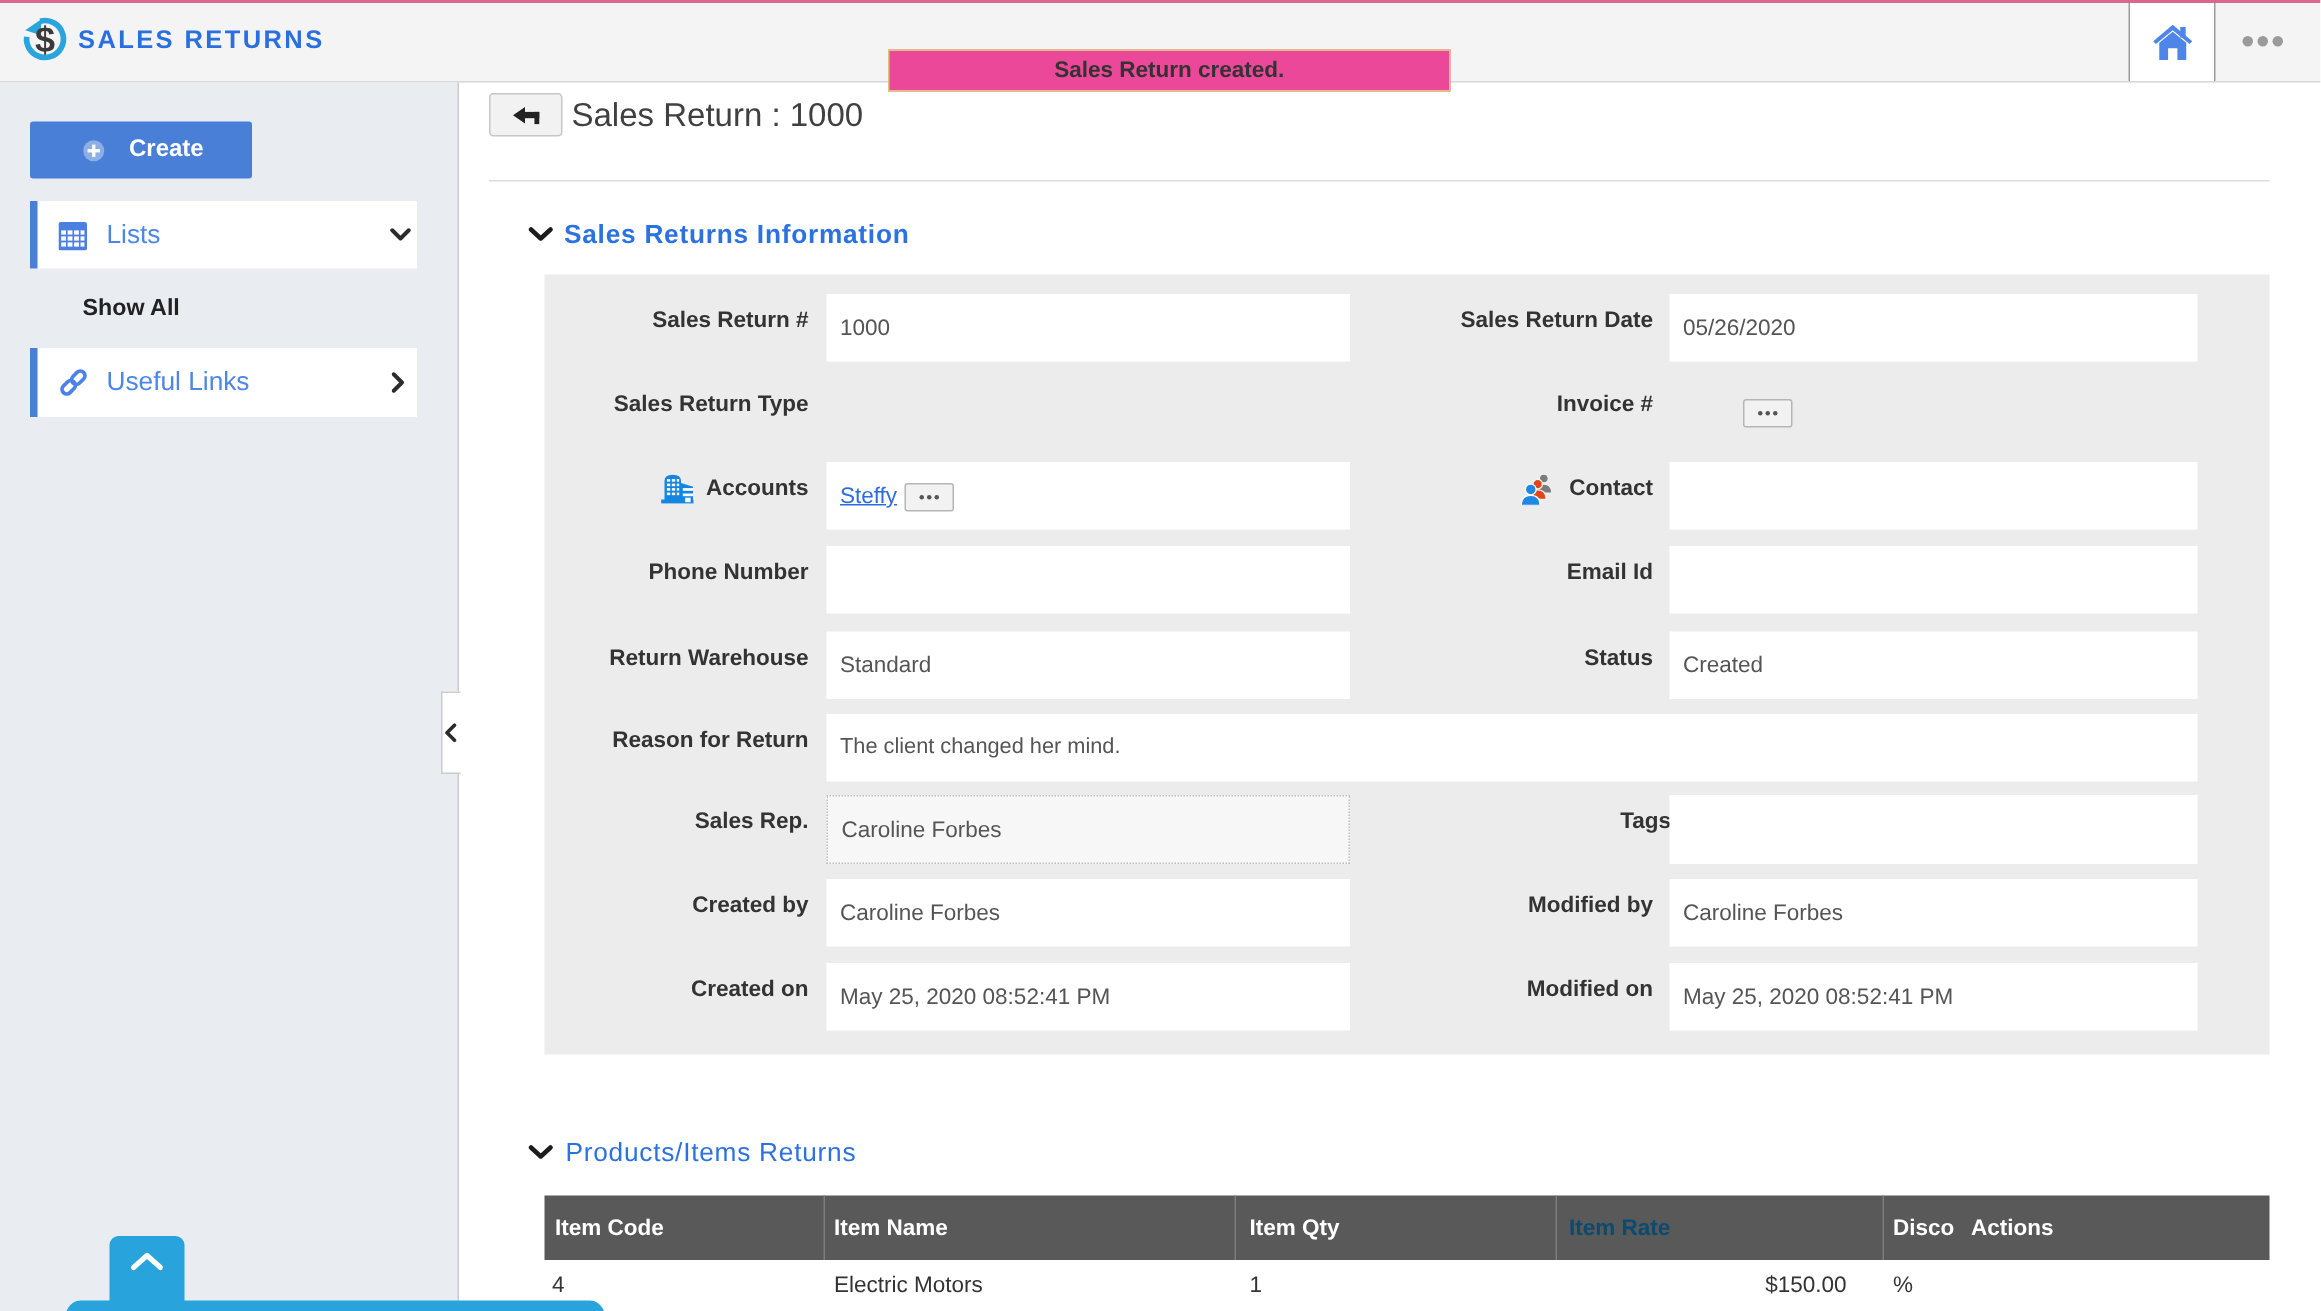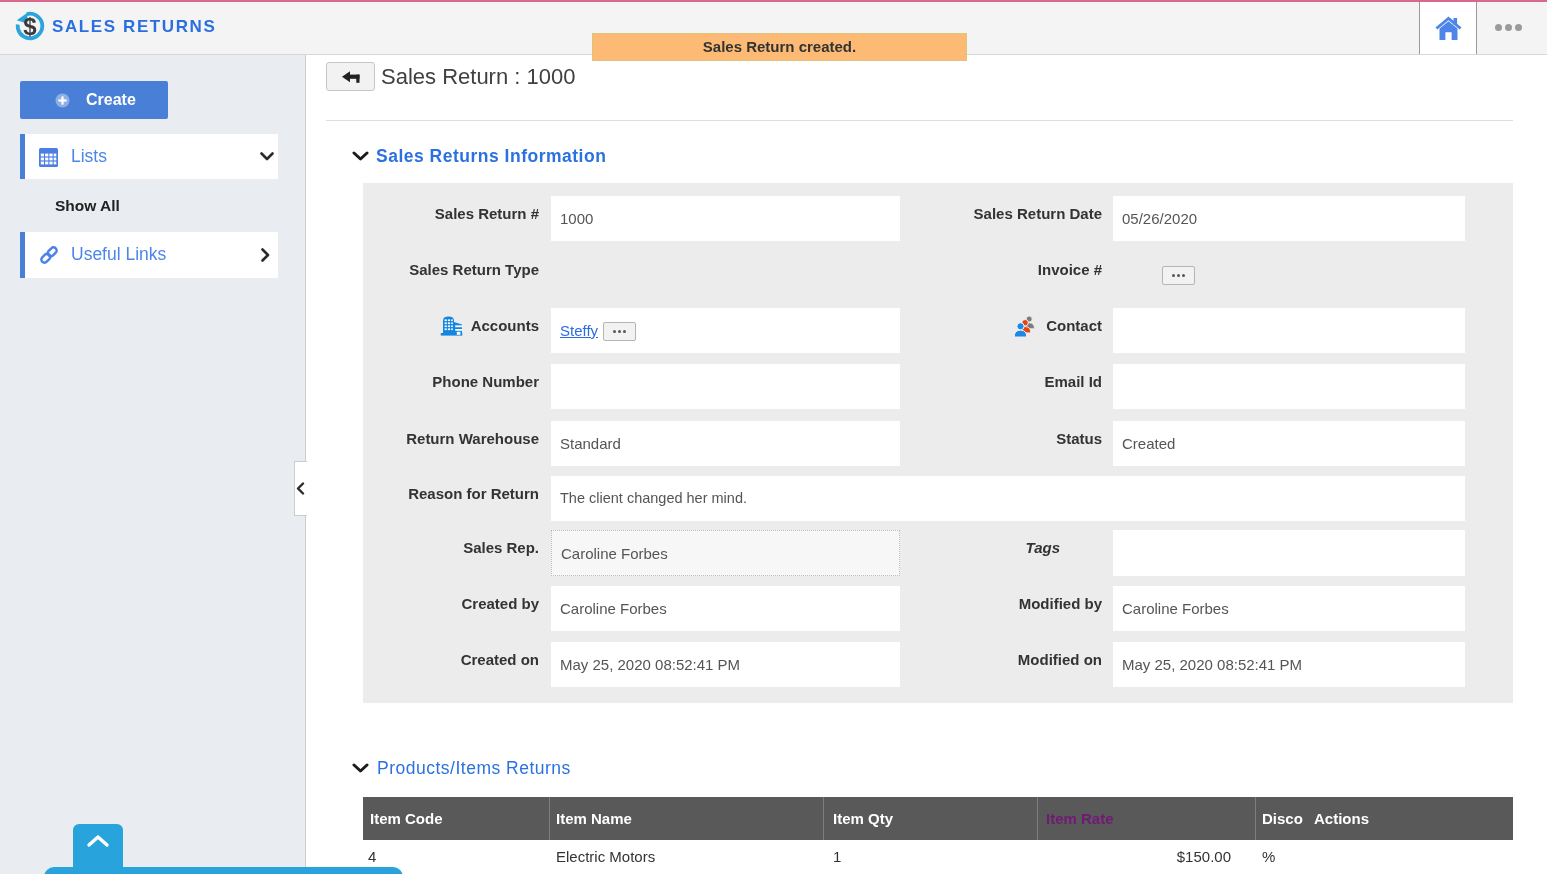--- a/index.html
+++ b/index.html
@@ -81,21 +81,21 @@
   <div class="abs" style="left:71px;top:244px;font-size:17.5px;color:#4c86e8;">Useful Links</div>
   <svg class="abs" style="left:261px;top:248px;" width="9" height="14" viewBox="0 0 9 14">
     <polyline points="1.5,1.5 7,7 1.5,12.5" fill="none" stroke="#2b2b2b" stroke-width="2.6" stroke-linecap="round" stroke-linejoin="round"></polyline>
   </svg>
 
   <div class="abs" style="left:294px;top:461px;width:13px;height:55px;background:#fff;border:1px solid #ccc;border-right:none;"></div>
   <svg class="abs" style="left:296px;top:482px;" width="9" height="13" viewBox="0 0 9 13">
     <polyline points="7,1.5 2,6.5 7,11.5" fill="none" stroke="#2b2b2b" stroke-width="2.4" stroke-linecap="round" stroke-linejoin="round"></polyline>
   </svg>
 
-  <div class="abs" style="left:592px;top:33px;width:375px;height:28px;background:#fdba74;border:1px solid #dcc47c;font-size:15px;font-weight:bold;color:#333;text-align:center;line-height:26px;z-index:20;">Sales Return created.</div>
+  <div class="abs" style="left:592px;top:33px;width:375px;height:28px;background:#ec4899;border:1px solid #dcc47c;font-size:15px;font-weight:bold;color:#333;text-align:center;line-height:26px;z-index:20;">Sales Return created.</div>
 
   <div class="abs" style="left:326px;top:62px;width:49px;height:29px;background:#f2f2f2;border:1px solid #c6c6c6;border-radius:3px;"></div>
   <svg class="abs" style="left:342px;top:71px;" width="18" height="12" viewBox="0 0 18 12">
     <polygon points="0,5.8 8,0.3 8,11.3" fill="#222"></polygon>
     <rect x="6" y="3.6" width="11.5" height="4.2" fill="#222"></rect>
     <rect x="14.3" y="3.6" width="3.2" height="8.2" fill="#222"></rect>
   </svg>
   <div class="abs" style="left:381px;top:64px;font-size:22px;color:#404040;">Sales Return : 1000</div>
 
   <div class="abs" style="left:326px;top:120px;width:1187px;height:1px;background:#ddd;"></div>
@@ -184,21 +184,21 @@
     <path d="M1.2 23 Q1.2 16.2 7.5 16.2 Q13.8 16.2 13.8 23 Z" fill="#1e88e5" stroke="#fafafa" stroke-width="0.9"></path>
   </svg>
   <div class="inp" style="left:1113px;top:308px;width:352px;"></div>
 
   <div class="lbl" style="left:926px;top:373px;width:176px;">Email Id</div>
   <div class="inp" style="left:1113px;top:364px;width:352px;"></div>
 
   <div class="lbl" style="left:926px;top:430px;width:176px;">Status</div>
   <div class="inp" style="left:1113px;top:421px;width:352px;">Created</div>
 
-  <div class="lbl" style="left:884px;top:539px;width:176px;font-style:italic;">Tags</div>
+  <div class="lbl" style="left:938px;top:539px;width:176px;">Tags</div>
   <div class="inp" style="left:1113px;top:530px;width:352px;height:46px;"></div>
 
   <div class="lbl" style="left:926px;top:595px;width:176px;">Modified by</div>
   <div class="inp" style="left:1113px;top:586px;width:352px;">Caroline Forbes</div>
 
   <div class="lbl" style="left:926px;top:651px;width:176px;">Modified on</div>
   <div class="inp" style="left:1113px;top:642px;width:352px;">May 25, 2020 08:52:41 PM</div>
 
   <svg class="abs" style="left:352px;top:763px;" width="17" height="10" viewBox="0 0 17 10">
     <polyline points="2,2 8.5,8 15,2" fill="none" stroke="#1c1c1c" stroke-width="3" stroke-linecap="round" stroke-linejoin="round"></polyline>
@@ -206,21 +206,21 @@
   <div class="abs" style="left:377px;top:758px;font-size:17.5px;font-weight:normal;letter-spacing:0.5px;color:#2b72e0;">Products/Items Returns</div>
 
   <div class="abs" style="left:363px;top:797px;width:1150px;height:43px;background:#595959;"></div>
   <div class="abs" style="left:549px;top:797px;width:1px;height:43px;background:#7d7d7d;"></div>
   <div class="abs" style="left:823px;top:797px;width:1px;height:43px;background:#7d7d7d;"></div>
   <div class="abs" style="left:1037px;top:797px;width:1px;height:43px;background:#7d7d7d;"></div>
   <div class="abs" style="left:1255px;top:797px;width:1px;height:43px;background:#7d7d7d;"></div>
   <div class="abs" style="left:370px;top:797px;height:43px;line-height:43px;font-size:15px;font-weight:bold;color:#fff;">Item Code</div>
   <div class="abs" style="left:556px;top:797px;height:43px;line-height:43px;font-size:15px;font-weight:bold;color:#fff;">Item Name</div>
   <div class="abs" style="left:833px;top:797px;height:43px;line-height:43px;font-size:15px;font-weight:bold;color:#fff;">Item Qty</div>
-  <div class="abs" style="left:1046px;top:797px;height:43px;line-height:43px;font-size:15px;font-weight:bold;color:#701a75;">Item Rate</div>
+  <div class="abs" style="left:1046px;top:797px;height:43px;line-height:43px;font-size:15px;font-weight:bold;color:#0c4a6e;">Item Rate</div>
   <div class="abs" style="left:1262px;top:797px;height:57px;line-height:43px;font-size:15px;font-weight:bold;color:#fff;">Disco</div>
   <div class="abs" style="left:1314px;top:797px;height:43px;line-height:43px;font-size:15px;font-weight:bold;color:#fff;">Actions</div>
 
   <div class="abs" style="left:368px;top:848px;font-size:15px;color:#333;">4</div>
   <div class="abs" style="left:556px;top:848px;font-size:15px;color:#333;">Electric Motors</div>
   <div class="abs" style="left:833px;top:848px;font-size:15px;color:#333;">1</div>
   <div class="abs" style="left:1037px;top:848px;width:194px;text-align:right;font-size:15px;color:#333;">$150.00</div>
   <div class="abs" style="left:1262px;top:848px;font-size:15px;color:#333;">%</div>
 
   <div class="abs" style="left:73px;top:824px;width:50px;height:50px;background:#29a3dc;border-radius:6px 6px 0 0;z-index:30;"></div>

